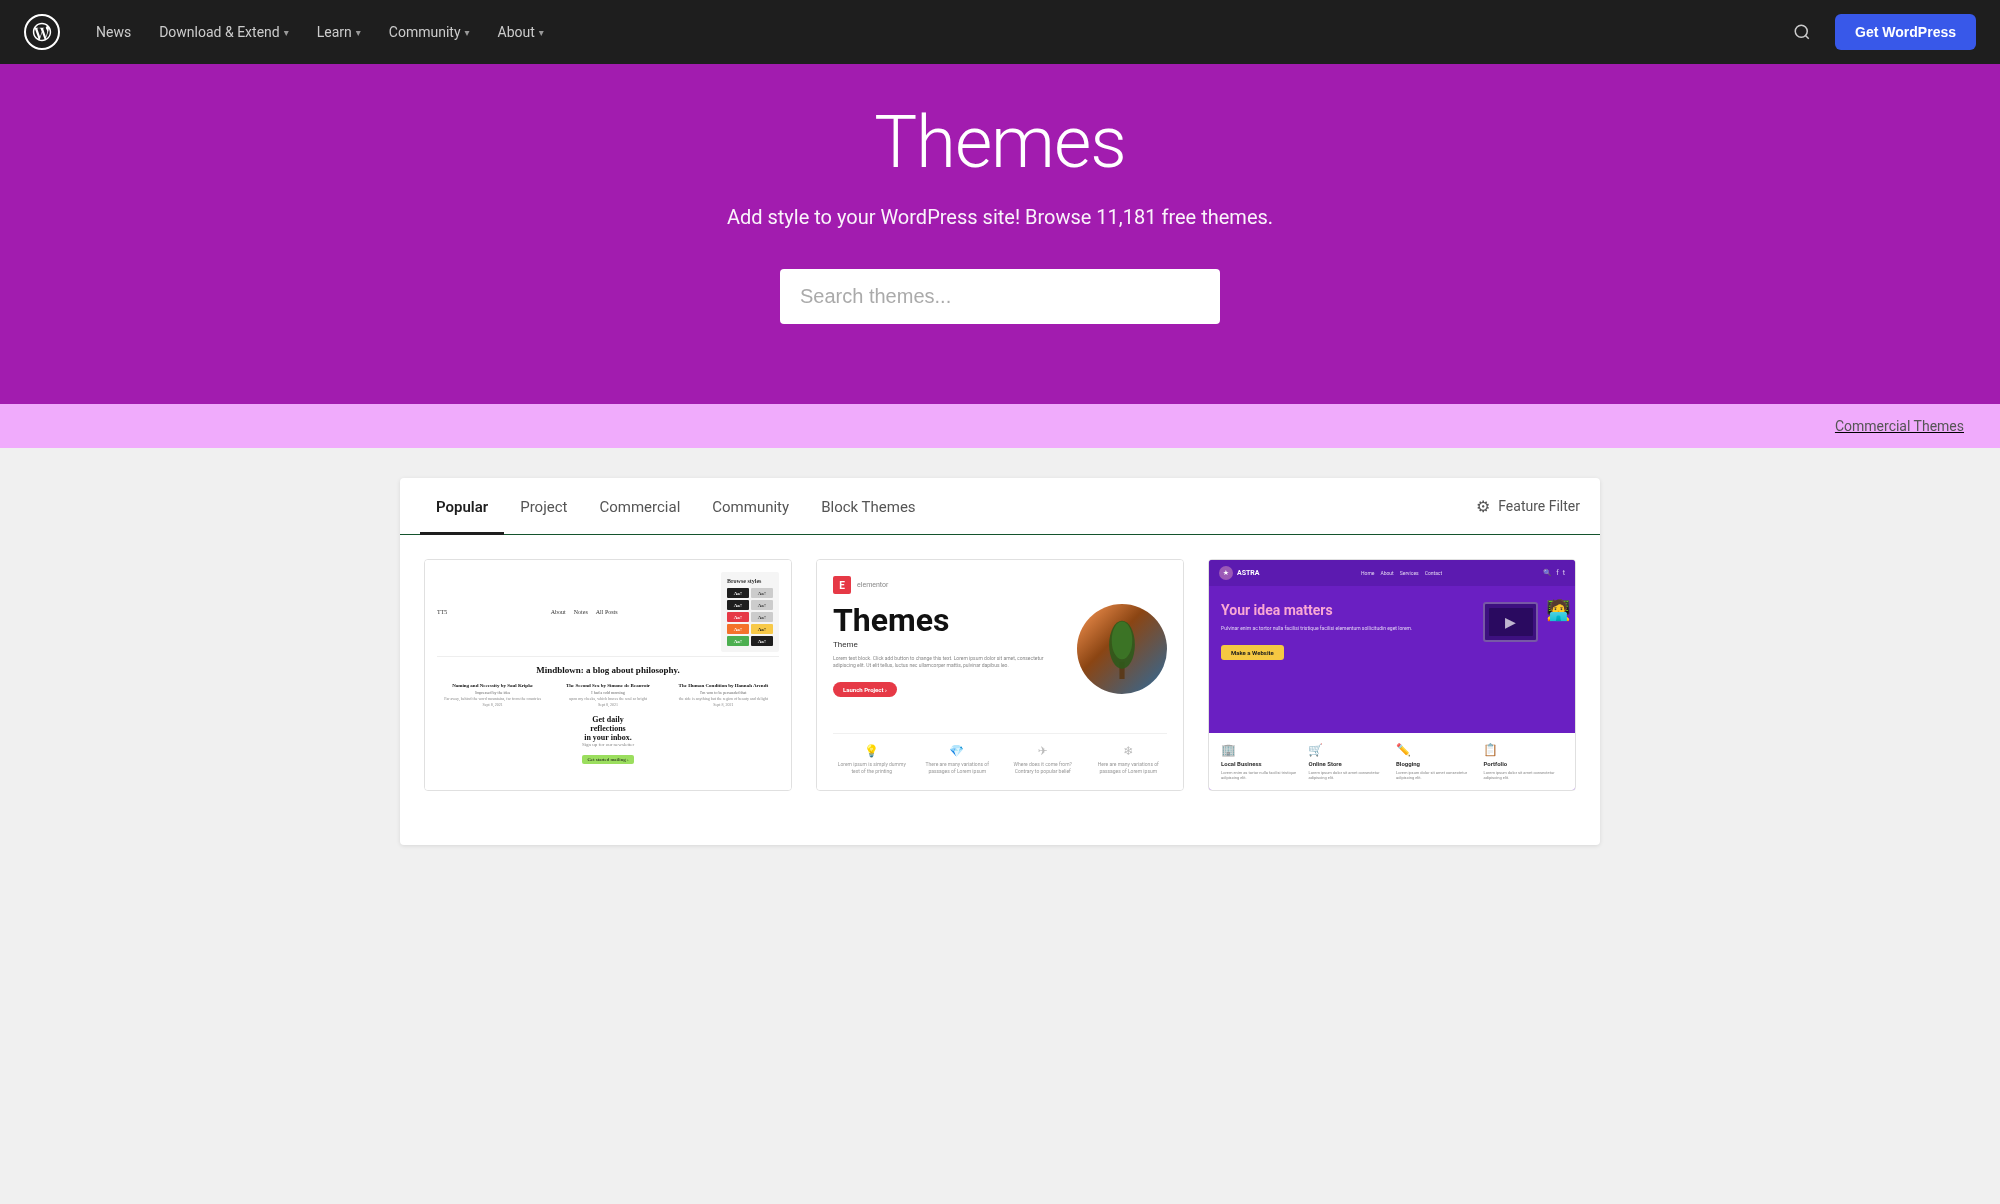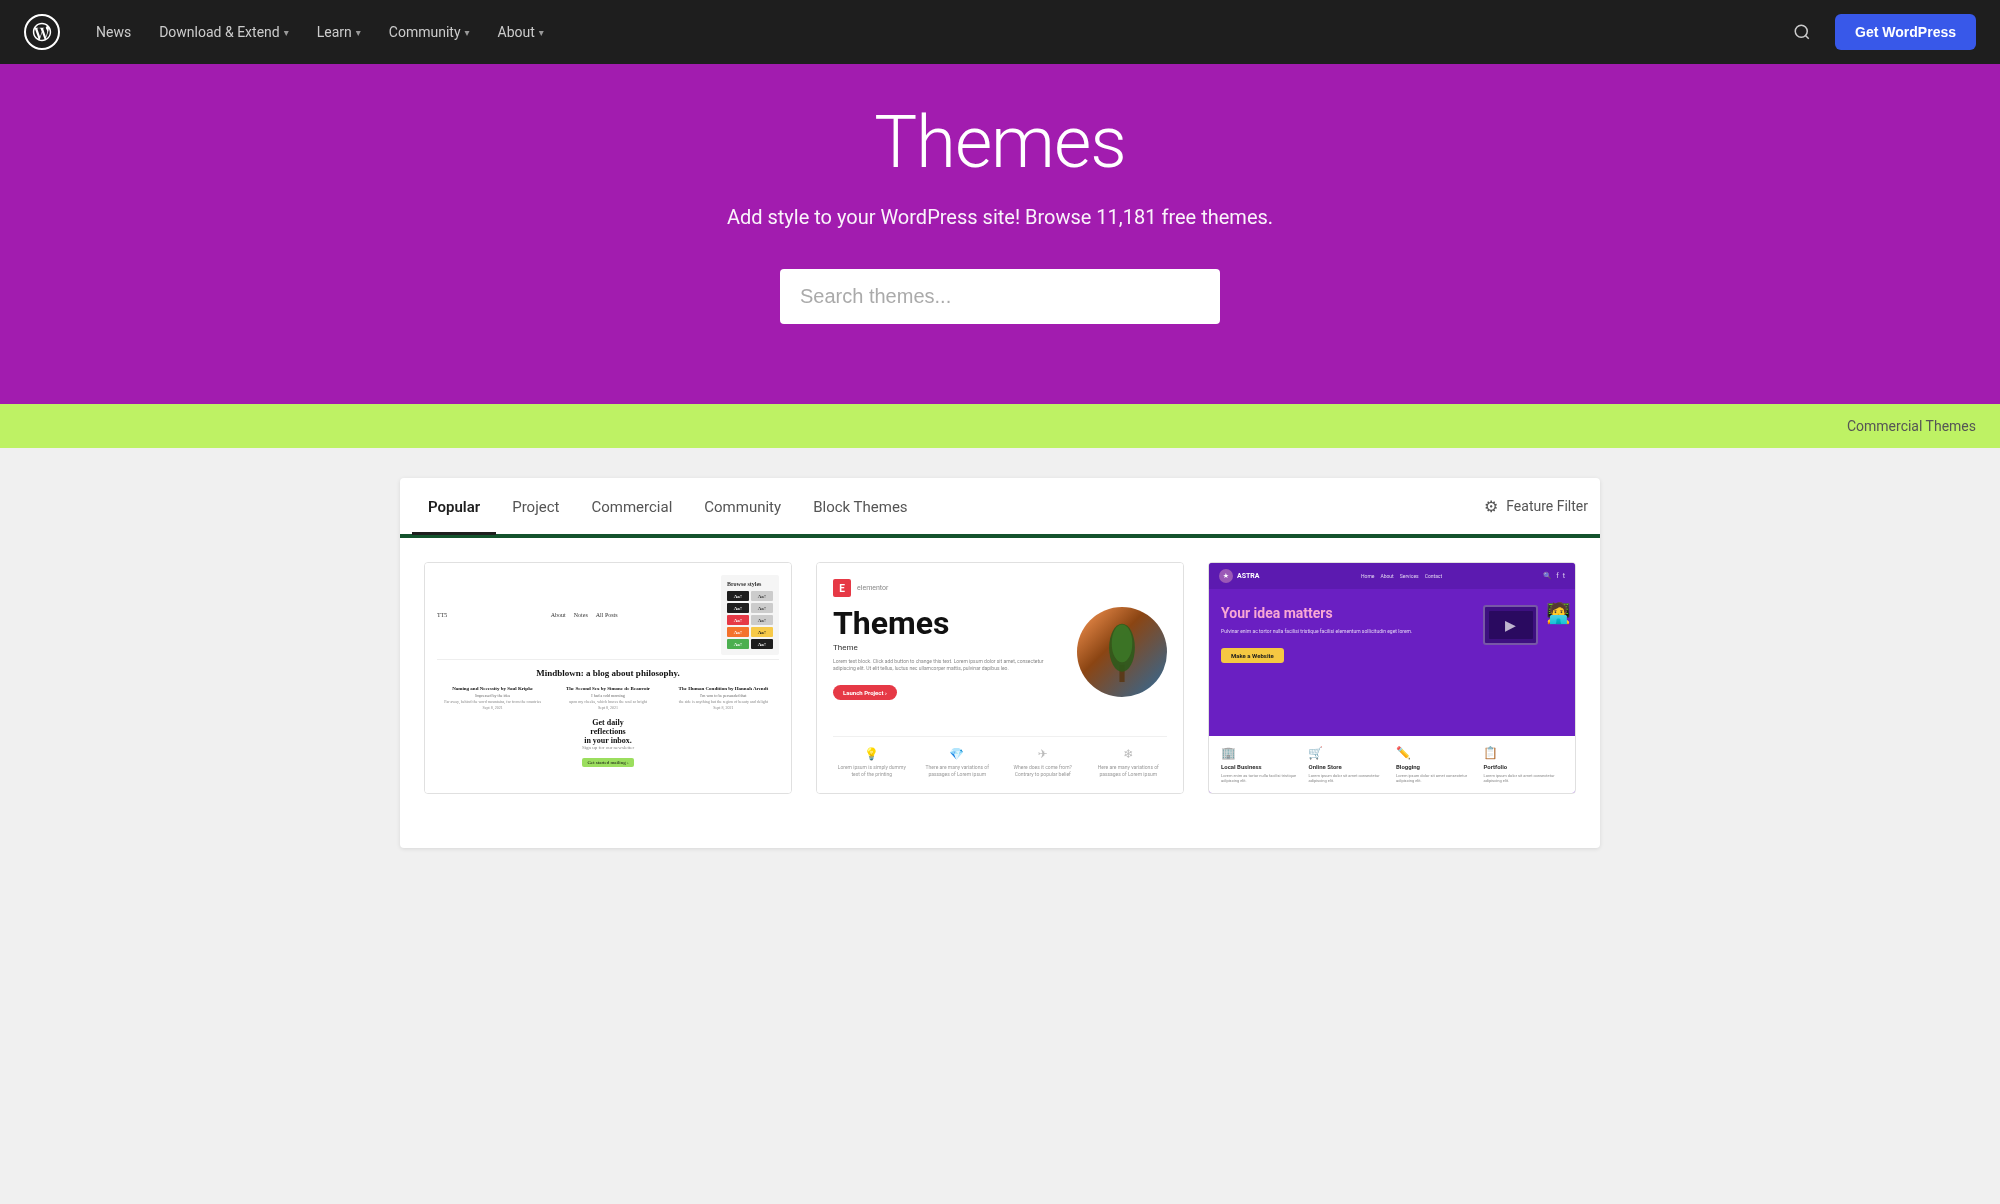--- a/index.html
+++ b/index.html
@@ -85,25 +85,26 @@
       font-size: 20px;
       border: none;
       border-radius: 4px;
       outline: none;
       color: #555;
     }
     .search-input::placeholder { color: #aaa; }
 
     
     .commercial-bar {
-      background: #bef264;
-      padding: 14px 24px;
+      background: #f0abfc;
+      padding: 14px 36px;
       display: flex;
       justify-content: flex-end;
       align-items: center;
+      text-decoration: underline;
     }
     .commercial-bar a {
       color: #555;
       font-size: 14px;
       text-decoration: none;
       cursor: pointer;
     }
 
     
     .themes-section {
@@ -112,22 +113,22 @@
       background: #fff;
       border-radius: 4px;
       box-shadow: 0 1px 4px rgba(0,0,0,0.1);
       padding: 0 0 30px;
     }
 
     
     .tabs {
       display: flex;
       align-items: center;
-      border-bottom: 4px solid #14532d;
-      padding: 0 12px;
+      border-bottom: 1px solid #14532d;
+      padding: 0 20px;
     }
     .tab-item {
       padding: 20px 16px 16px;
       font-size: 15px;
       color: #555;
       cursor: pointer;
       border-bottom: 3px solid transparent;
       margin-bottom: -1px;
     }
     .tab-item.active {

